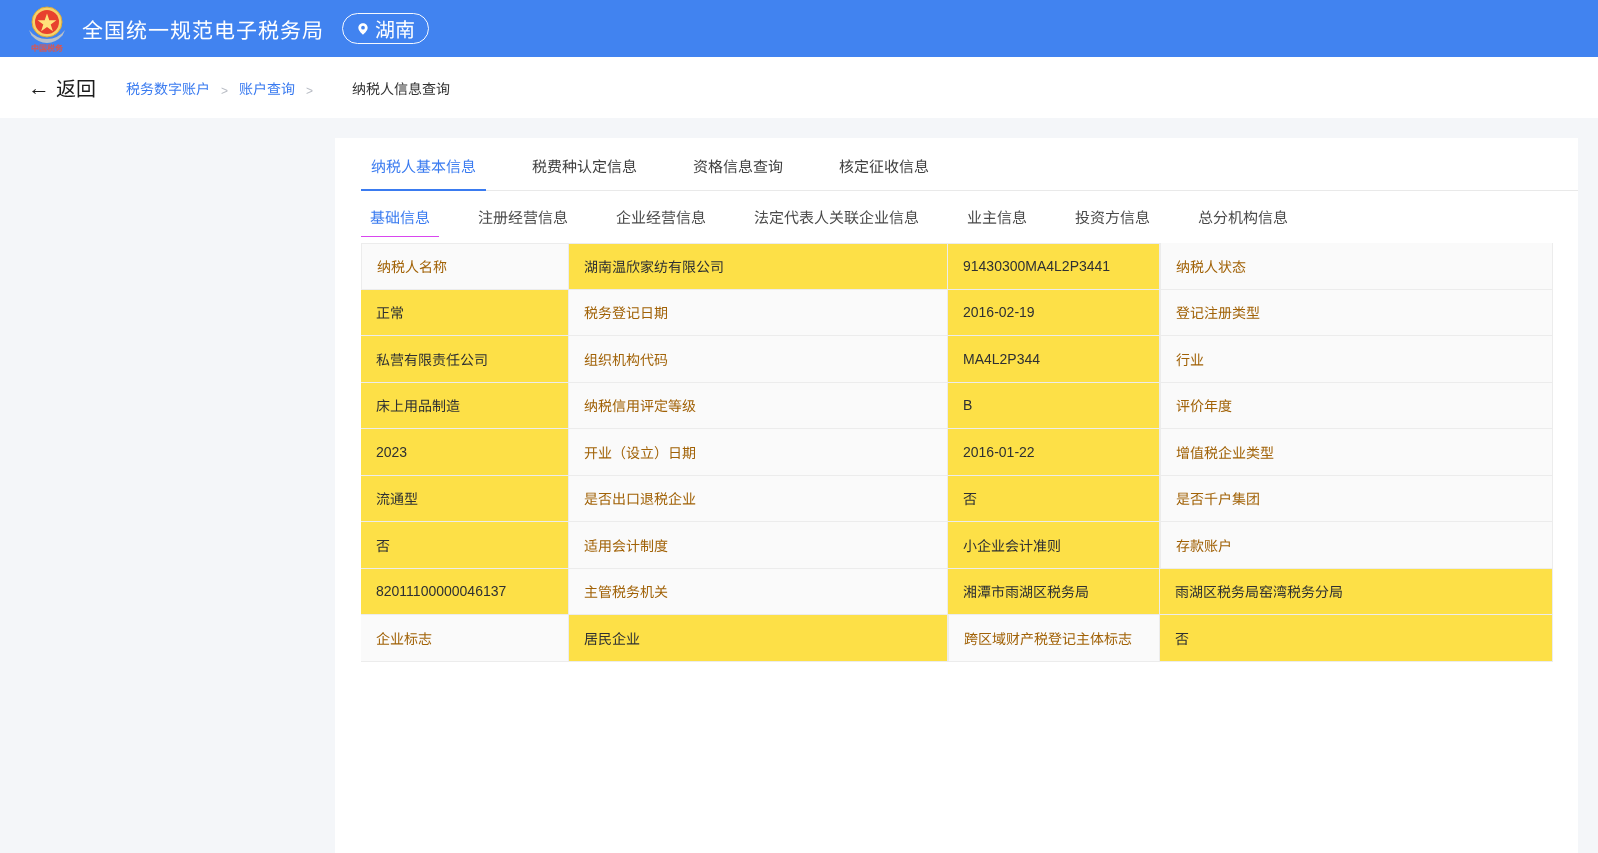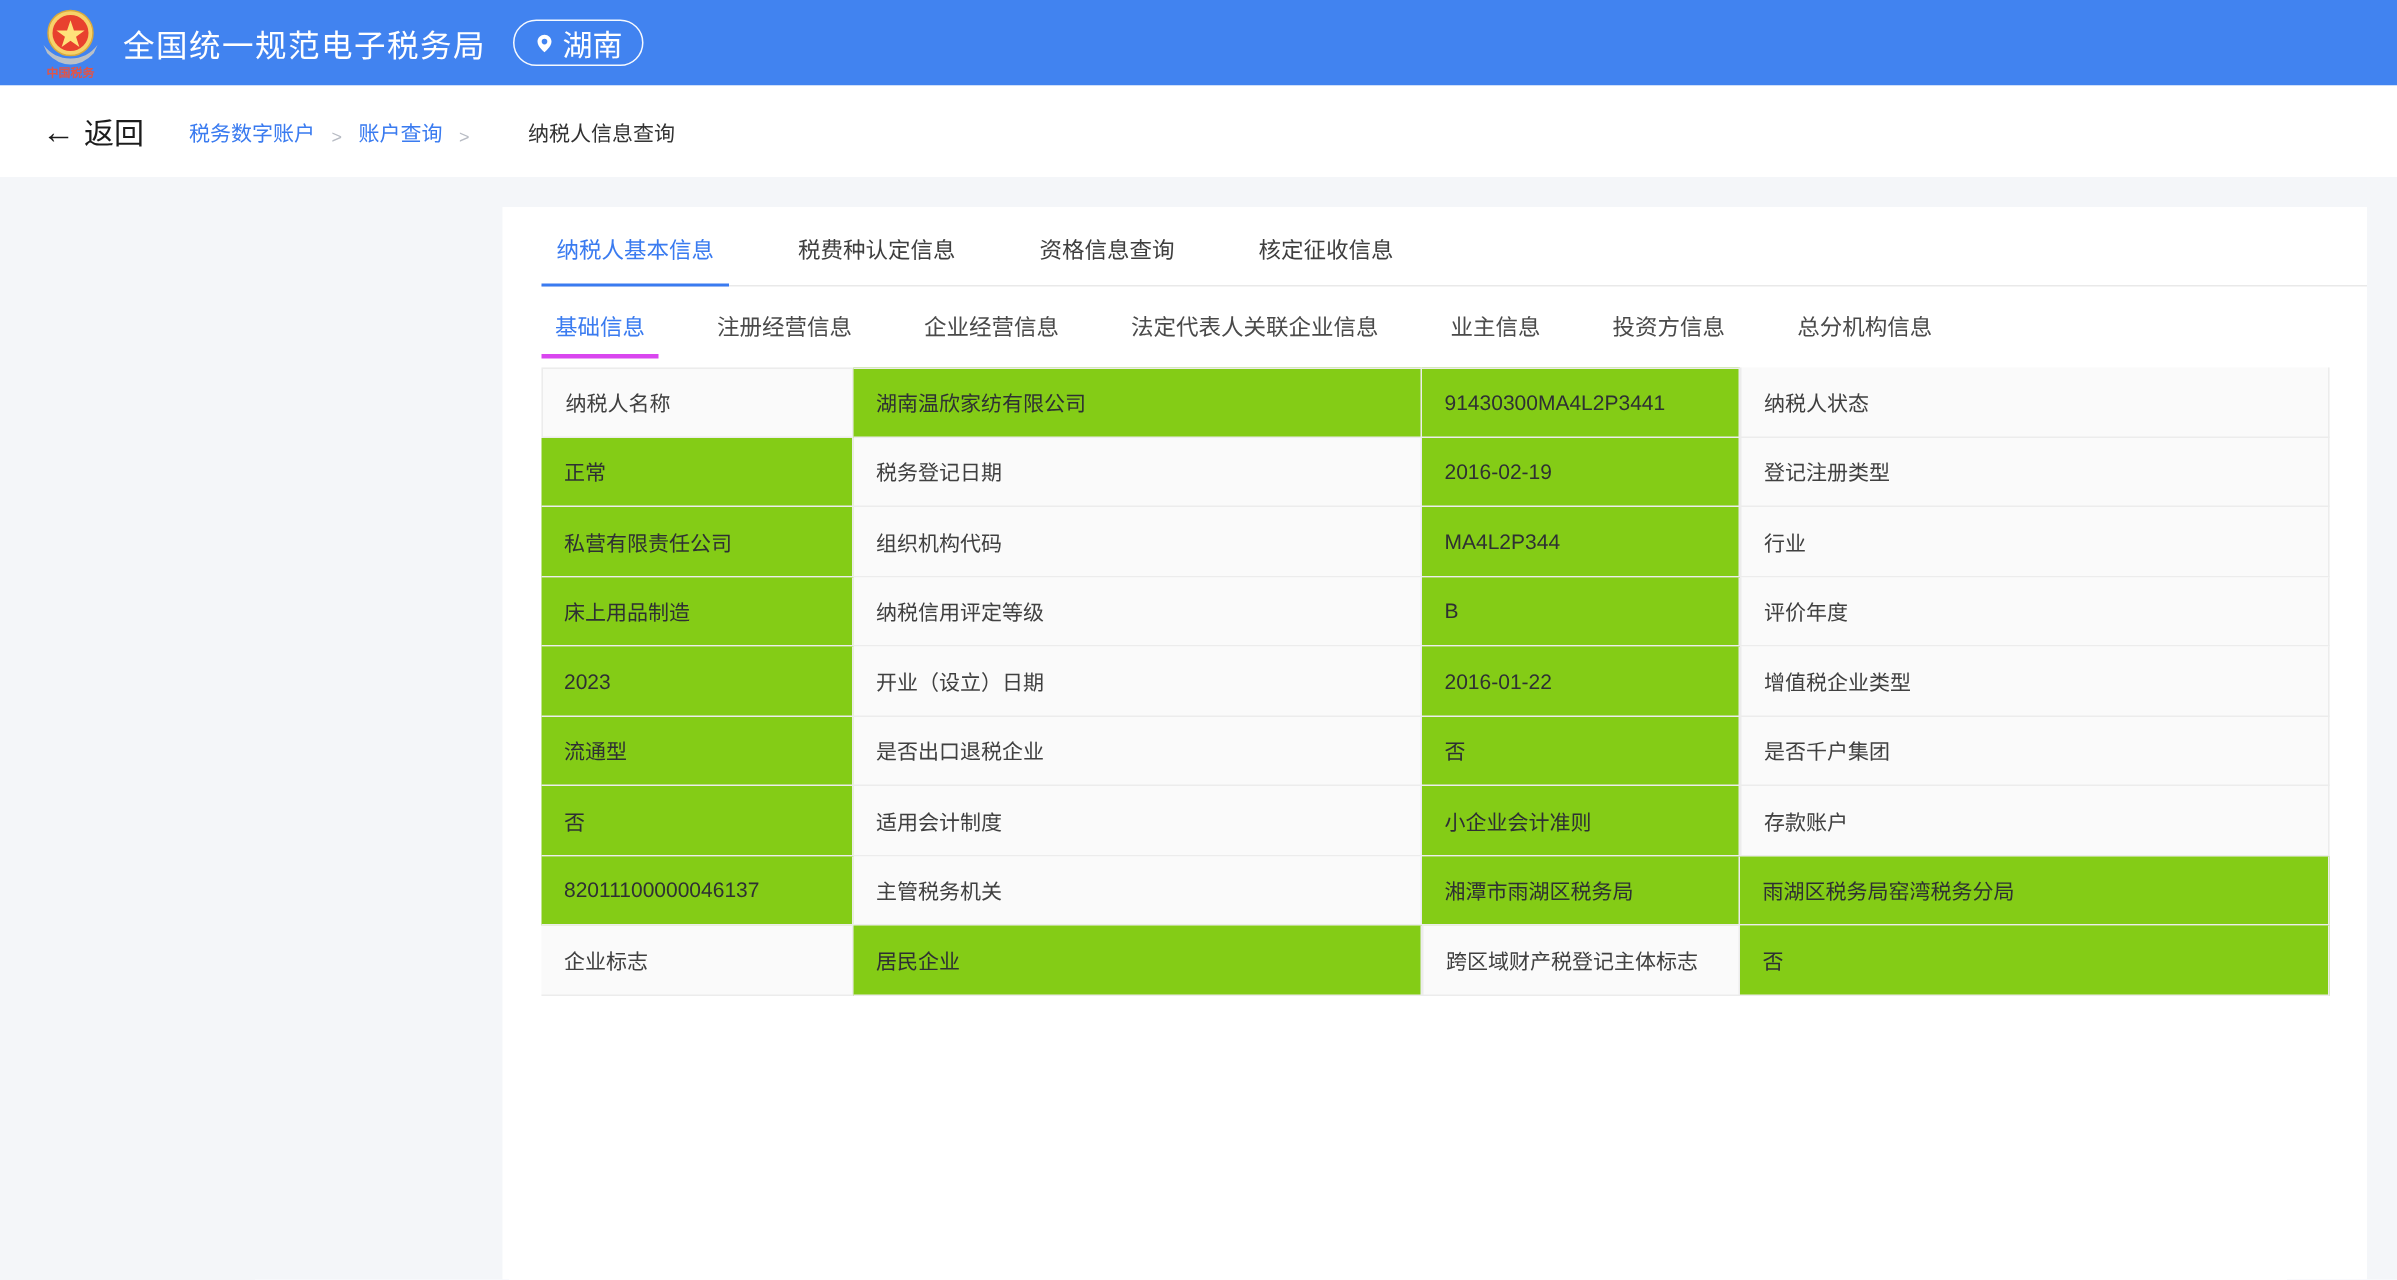--- a/index.html
+++ b/index.html
@@ -104,45 +104,45 @@
     margin-top: 15px;
   }
   .tab-sub {
     font-size: 15px;
     color: #4a4a4a;
     padding: 0 9px 9px;
     cursor: pointer;
   }
   .tab-sub.active {
     color: #3a7bf0;
-    border-bottom: 3px solid #d946ef;
+    border-bottom: 1px solid #d946ef;
   }
 
   
   .info-table {
     margin-top: 6px;
     width: 1192px;
     display: grid;
     grid-template-columns: 208px 379px 212px 1fr;
   }
   .cell {
     min-height: 46.5px;
     display: flex;
     align-items: center;
     padding: 8px 15px;
     font-size: 14px;
     border-right: 1px solid #ececec;
     border-bottom: 1px solid #ececec;
-    background: #84cc16;
+    background: #fde047;
   }
   .cell.row-first { border-top: 1px solid #ececec; }
   .cell.col-first { border-left: 1px solid #ececec; }
   .cell.label {
     background: #fafafa;
-    color: #404040;
+    color: #a16207;
     text-align: center;
   }
   .cell.value { color: #2e3033; }
   .cell.blank { border: none; background: transparent; }
 </style>
 </head>
 <body>
 
 <header class="app-header">
   <svg class="logo" width="42" height="48" viewBox="0 0 42 48" aria-hidden="true">

